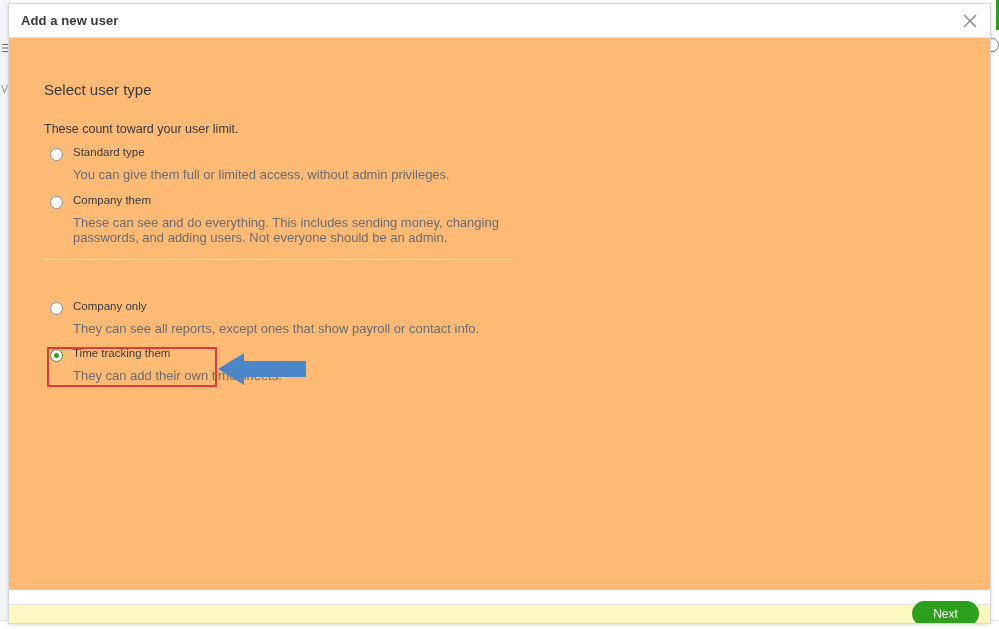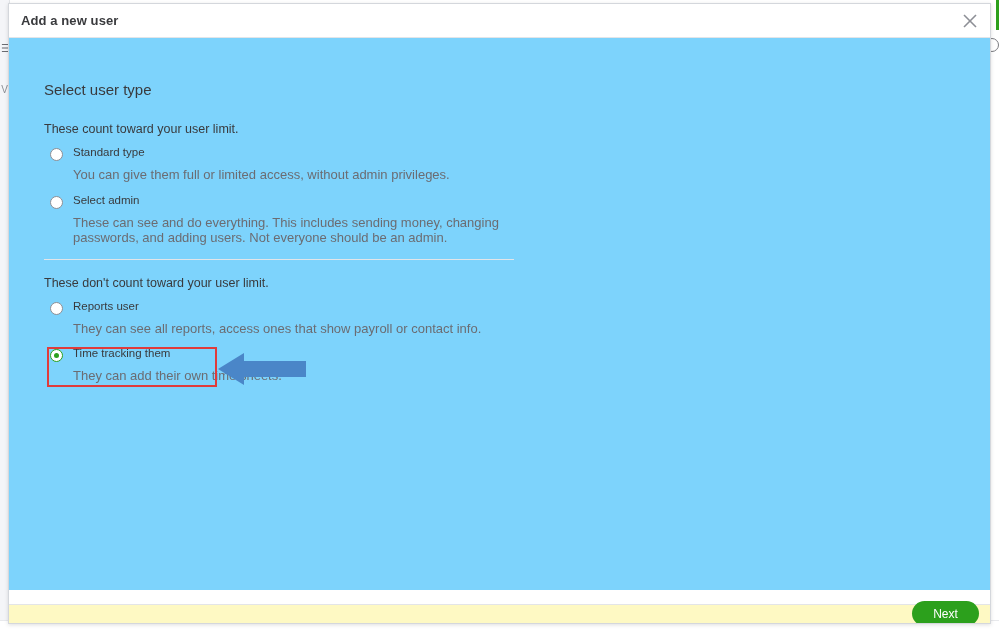--- a/index.html
+++ b/index.html
@@ -114,21 +114,21 @@
     width: 22px;
     height: 22px;
     cursor: pointer;
     color: #8d8f96;
   }
   #modal-close svg { display: block; }
 
   #modal-body {
     position: relative;
     height: 552px;
-    background: #7dd3fc;
+    background: #fdba74;
   }
 
   .section-title {
     position: absolute;
     left: 35px;
     top: 43px;
     font-size: 15px;
     color: #393a3d;
   }
 
@@ -280,32 +280,31 @@
     <div class="group-heading" id="group-heading-1">These count toward your user limit.</div>
 
     <div class="option" id="option-standard">
       <span class="radio-outer"></span>
       <span class="option-label">Standard type</span>
       <span class="option-desc">You can give them full or limited access, without admin privileges.</span>
     </div>
 
     <div class="option" id="option-company">
       <span class="radio-outer"></span>
-      <span class="option-label">Select admin</span>
+      <span class="option-label">Company them</span>
       <span class="option-desc">These can see and do everything. This includes sending money, changing passwords, and adding users. Not everyone should be an admin.</span>
     </div>
 
     <div class="divider" id="divider-1"></div>
 
-    <div class="group-heading" id="group-heading-2">These don't count toward your user limit.</div>
 
     <div class="option" id="option-reports">
       <span class="radio-outer"></span>
-      <span class="option-label">Reports user</span>
-      <span class="option-desc">They can see all reports, access ones that show payroll or contact info.</span>
+      <span class="option-label">Company only</span>
+      <span class="option-desc">They can see all reports, except ones that show payroll or contact info.</span>
     </div>
 
     <div class="option" id="option-time">
       <span class="radio-outer checked"></span>
       <span class="option-label">Time tracking them</span>
       <span class="option-desc">They can add their own time sheets.</span>
     </div>
 
     <div id="highlight-box"></div>
 

